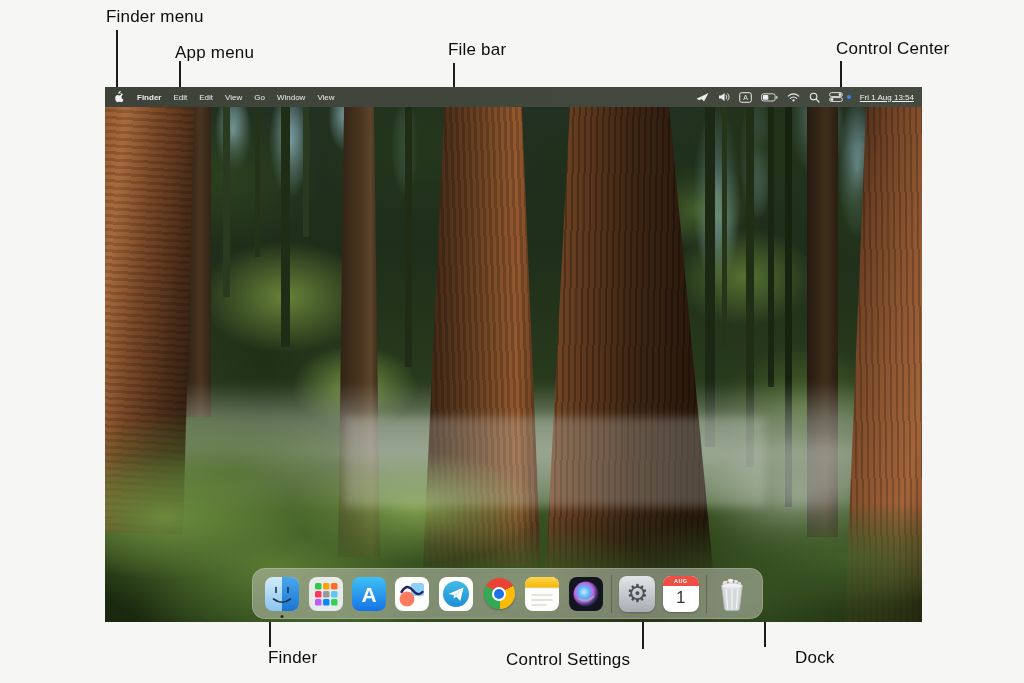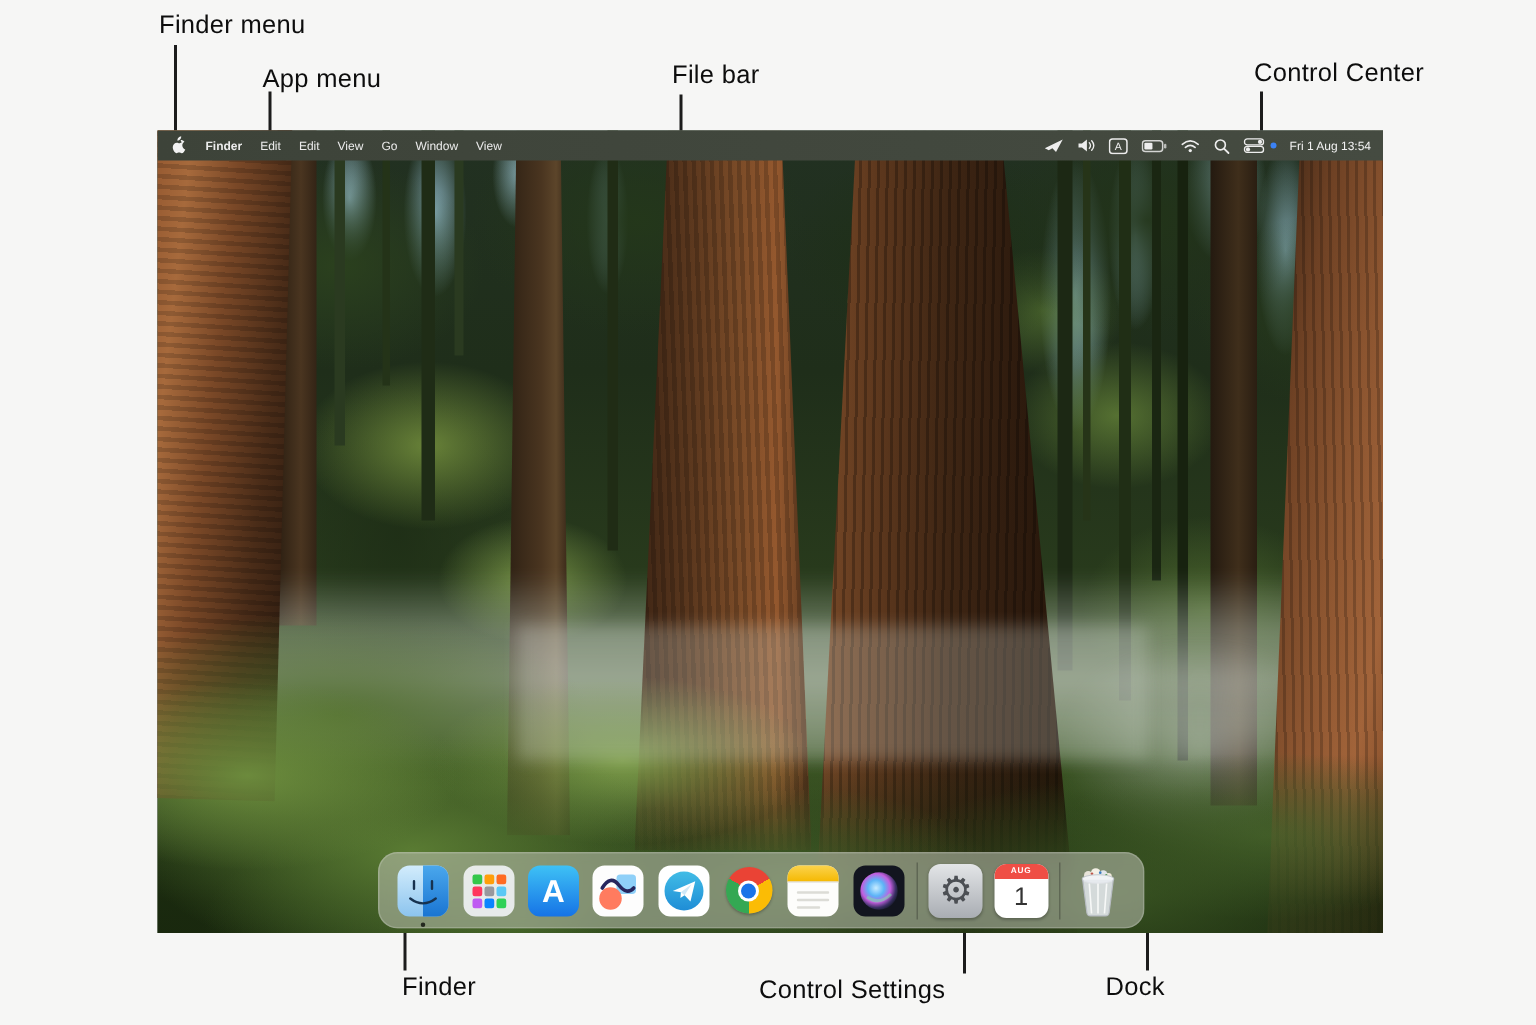--- a/index.html
+++ b/index.html
@@ -48,21 +48,21 @@
     linear-gradient(180deg, transparent 55%, rgba(22,36,12,.85) 92%);}
   
   .menubar{position:absolute;left:0;top:0;width:817px;height:20px;
     background:linear-gradient(90deg,#3d4339,#454b41);display:flex;align-items:center;
     justify-content:space-between;color:#ececec;font-size:8px;}
   .mb-left{display:flex;align-items:center;gap:12px;padding-left:9px;}
   .mb-right{display:flex;align-items:center;gap:9px;padding-right:8px;}
   .mb-item{cursor:default;}
   .mb-app{font-weight:bold;}
   .sicon{display:flex;align-items:center;}
-  .clock{font-size:8px;color:#f2f2f2;white-space:nowrap;}
+  .clock{font-size:8px;color:#f2f2f2;white-space:nowrap;text-decoration:underline;}
   .bluedot{width:4px;height:4px;border-radius:50%;background:#3b82f6;margin-left:-5px;}
   
   .dock{position:absolute;left:147px;top:481px;width:511px;height:51px;border-radius:13px;
     background:rgba(189,193,180,.55);backdrop-filter:blur(4px);
     border:1px solid rgba(255,255,255,.18);box-sizing:border-box;
     display:flex;align-items:center;justify-content:space-evenly;padding:0 4px;}
   .dicon{width:36px;height:36px;position:relative;flex:0 0 auto;}
   .dicon svg{display:block;}
   .dsep{width:1px;height:38px;background:rgba(50,55,45,.4);flex:0 0 auto;}
   .rundot{position:absolute;left:50%;bottom:-6px;width:3px;height:3px;border-radius:50%;
@@ -87,21 +87,21 @@
 </style>
 </head>
 <body>
 
 <div class="ann" style="left:106px;top:7px">Finder menu</div>
 <div class="ann" style="left:175px;top:43px">App menu</div>
 <div class="ann" style="left:448px;top:40px">File bar</div>
 <div class="ann" style="left:836px;top:39px">Control Center</div>
 <div class="ann" style="left:268px;top:648px">Finder</div>
 <div class="ann" style="left:506px;top:650px">Control Settings</div>
-<div class="ann" style="left:737px;top:648px">Dock</div>
+<div class="ann" style="left:795px;top:648px">Dock</div>
 
 <div class="callout" style="left:116px;top:30px;height:57px"></div>
 <div class="callout" style="left:179px;top:61px;height:26px"></div>
 <div class="callout" style="left:453px;top:63px;height:24px"></div>
 <div class="callout" style="left:840px;top:61px;height:26px"></div>
 <div class="callout" style="left:269px;top:621px;height:26px"></div>
 <div class="callout" style="left:642px;top:620px;height:29px"></div>
 <div class="callout" style="left:764px;top:620px;height:27px"></div>
 
 <div class="shot">

